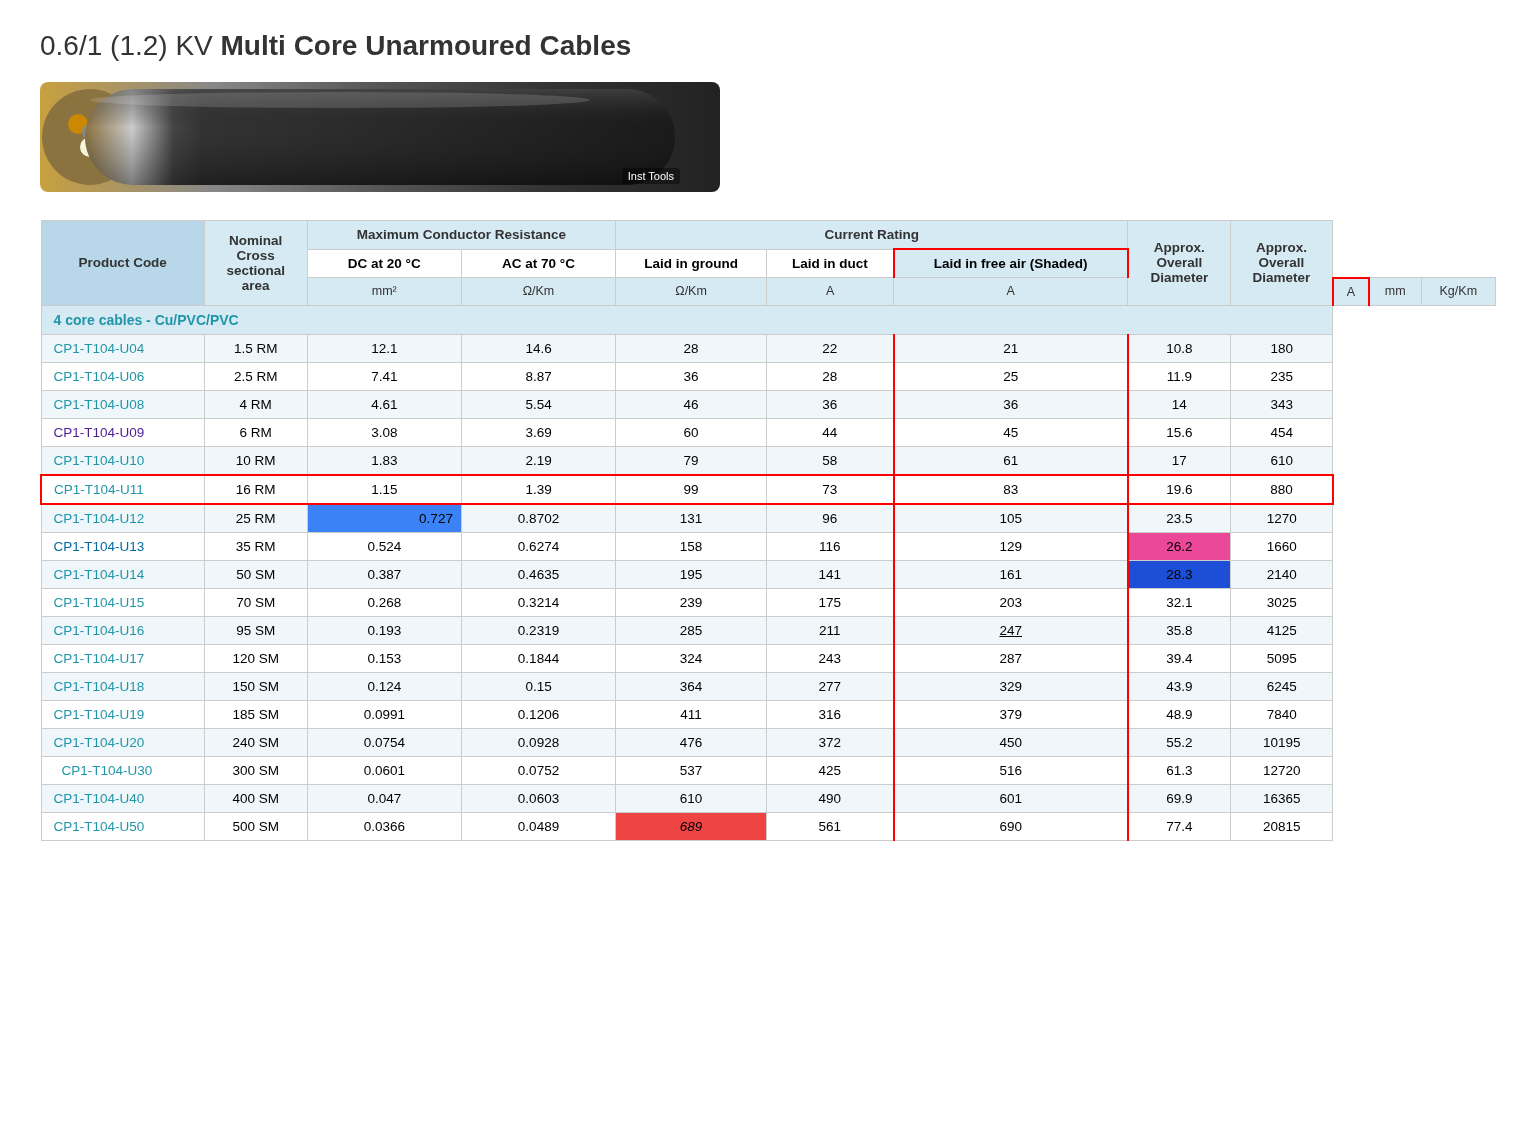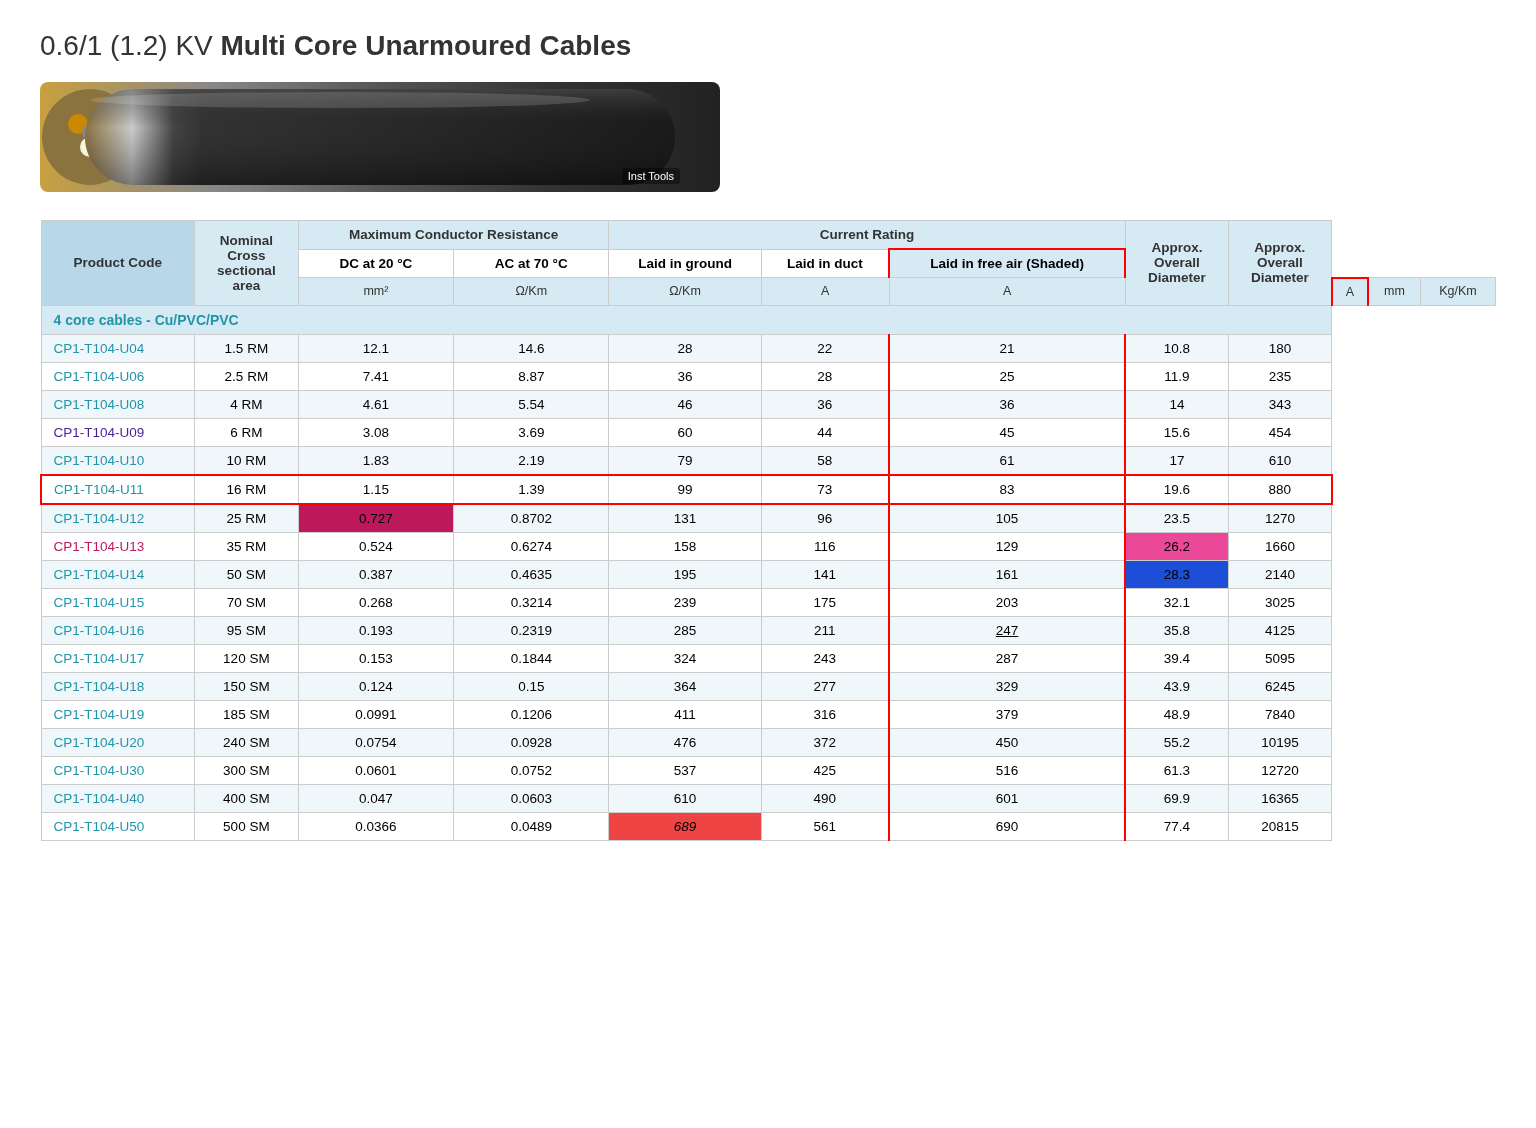--- a/index.html
+++ b/index.html
@@ -263,30 +263,30 @@
         <td style="background: rgb(255, 255, 255); border-top: 2px solid red; border-bottom: 2px solid red;">1.39</td>
         <td style="background: rgb(255, 255, 255); border-top: 2px solid red; border-bottom: 2px solid red;">99</td>
         <td style="background: rgb(255, 255, 255); border-top: 2px solid red; border-bottom: 2px solid red;">73</td>
         <td class="col-free-air" style="background: rgb(255, 255, 255); border-top: 2px solid red; border-bottom: 2px solid red;">83</td>
         <td class="approx-col" style="background: rgb(255, 255, 255); border-top: 2px solid red; border-bottom: 2px solid red;">19.6</td>
         <td style="background: rgb(255, 255, 255); border-top: 2px solid red; border-bottom: 2px solid red; border-right: 2px solid red;">880</td>
       </tr>
       <tr>
         <td style="color: rgb(33, 150, 168); text-align: left; padding-left: 12px; background: rgb(240, 247, 251);">CP1-T104-U12</td>
         <td style="background: rgb(240, 247, 251);">25 RM</td>
-        <td style="background: #be185d;">0.727</td>
+        <td style="background: #3b82f6; text-align: right;">0.727</td>
         <td style="background: rgb(240, 247, 251);">0.8702</td>
         <td style="background: rgb(240, 247, 251);">131</td>
         <td style="background: rgb(240, 247, 251);">96</td>
         <td class="col-free-air" style="background: rgb(240, 247, 251);">105</td>
         <td class="approx-col" style="background: rgb(240, 247, 251);">23.5</td>
         <td style="background: rgb(240, 247, 251);">1270</td>
       </tr>
       <tr>
-        <td style="color: #be185d; text-align: left; padding-left: 12px; background: rgb(255, 255, 255);">CP1-T104-U13</td>
+        <td style="color: #0369a1; text-align: left; padding-left: 12px; background: rgb(255, 255, 255);">CP1-T104-U13</td>
         <td style="background: rgb(255, 255, 255);">35 RM</td>
         <td style="background: rgb(255, 255, 255);">0.524</td>
         <td style="background: rgb(255, 255, 255);">0.6274</td>
         <td style="background: rgb(255, 255, 255);">158</td>
         <td style="background: rgb(255, 255, 255);">116</td>
         <td class="col-free-air" style="background: rgb(255, 255, 255);">129</td>
         <td class="approx-col" style="background: #ec4899;">26.2</td>
         <td style="background: rgb(255, 255, 255);">1660</td>
       </tr>
       <tr>
@@ -360,21 +360,21 @@
         <td style="background: rgb(240, 247, 251);">240 SM</td>
         <td style="background: rgb(240, 247, 251);">0.0754</td>
         <td style="background: rgb(240, 247, 251);">0.0928</td>
         <td style="background: rgb(240, 247, 251);">476</td>
         <td style="background: rgb(240, 247, 251);">372</td>
         <td class="col-free-air" style="background: rgb(240, 247, 251);">450</td>
         <td class="approx-col" style="background: rgb(240, 247, 251);">55.2</td>
         <td style="background: rgb(240, 247, 251);">10195</td>
       </tr>
       <tr>
-        <td style="color: rgb(33, 150, 168); text-align: left; padding-left: 12px; background: rgb(255, 255, 255);">CP1-T104-U30</td>
+        <td style="color: rgb(33, 150, 168); text-align: left; padding-left: 20px; background: rgb(255, 255, 255);">CP1-T104-U30</td>
         <td style="background: rgb(255, 255, 255);">300 SM</td>
         <td style="background: rgb(255, 255, 255);">0.0601</td>
         <td style="background: rgb(255, 255, 255);">0.0752</td>
         <td style="background: rgb(255, 255, 255);">537</td>
         <td style="background: rgb(255, 255, 255);">425</td>
         <td class="col-free-air" style="background: rgb(255, 255, 255);">516</td>
         <td class="approx-col" style="background: rgb(255, 255, 255);">61.3</td>
         <td style="background: rgb(255, 255, 255);">12720</td>
       </tr>
       <tr>

